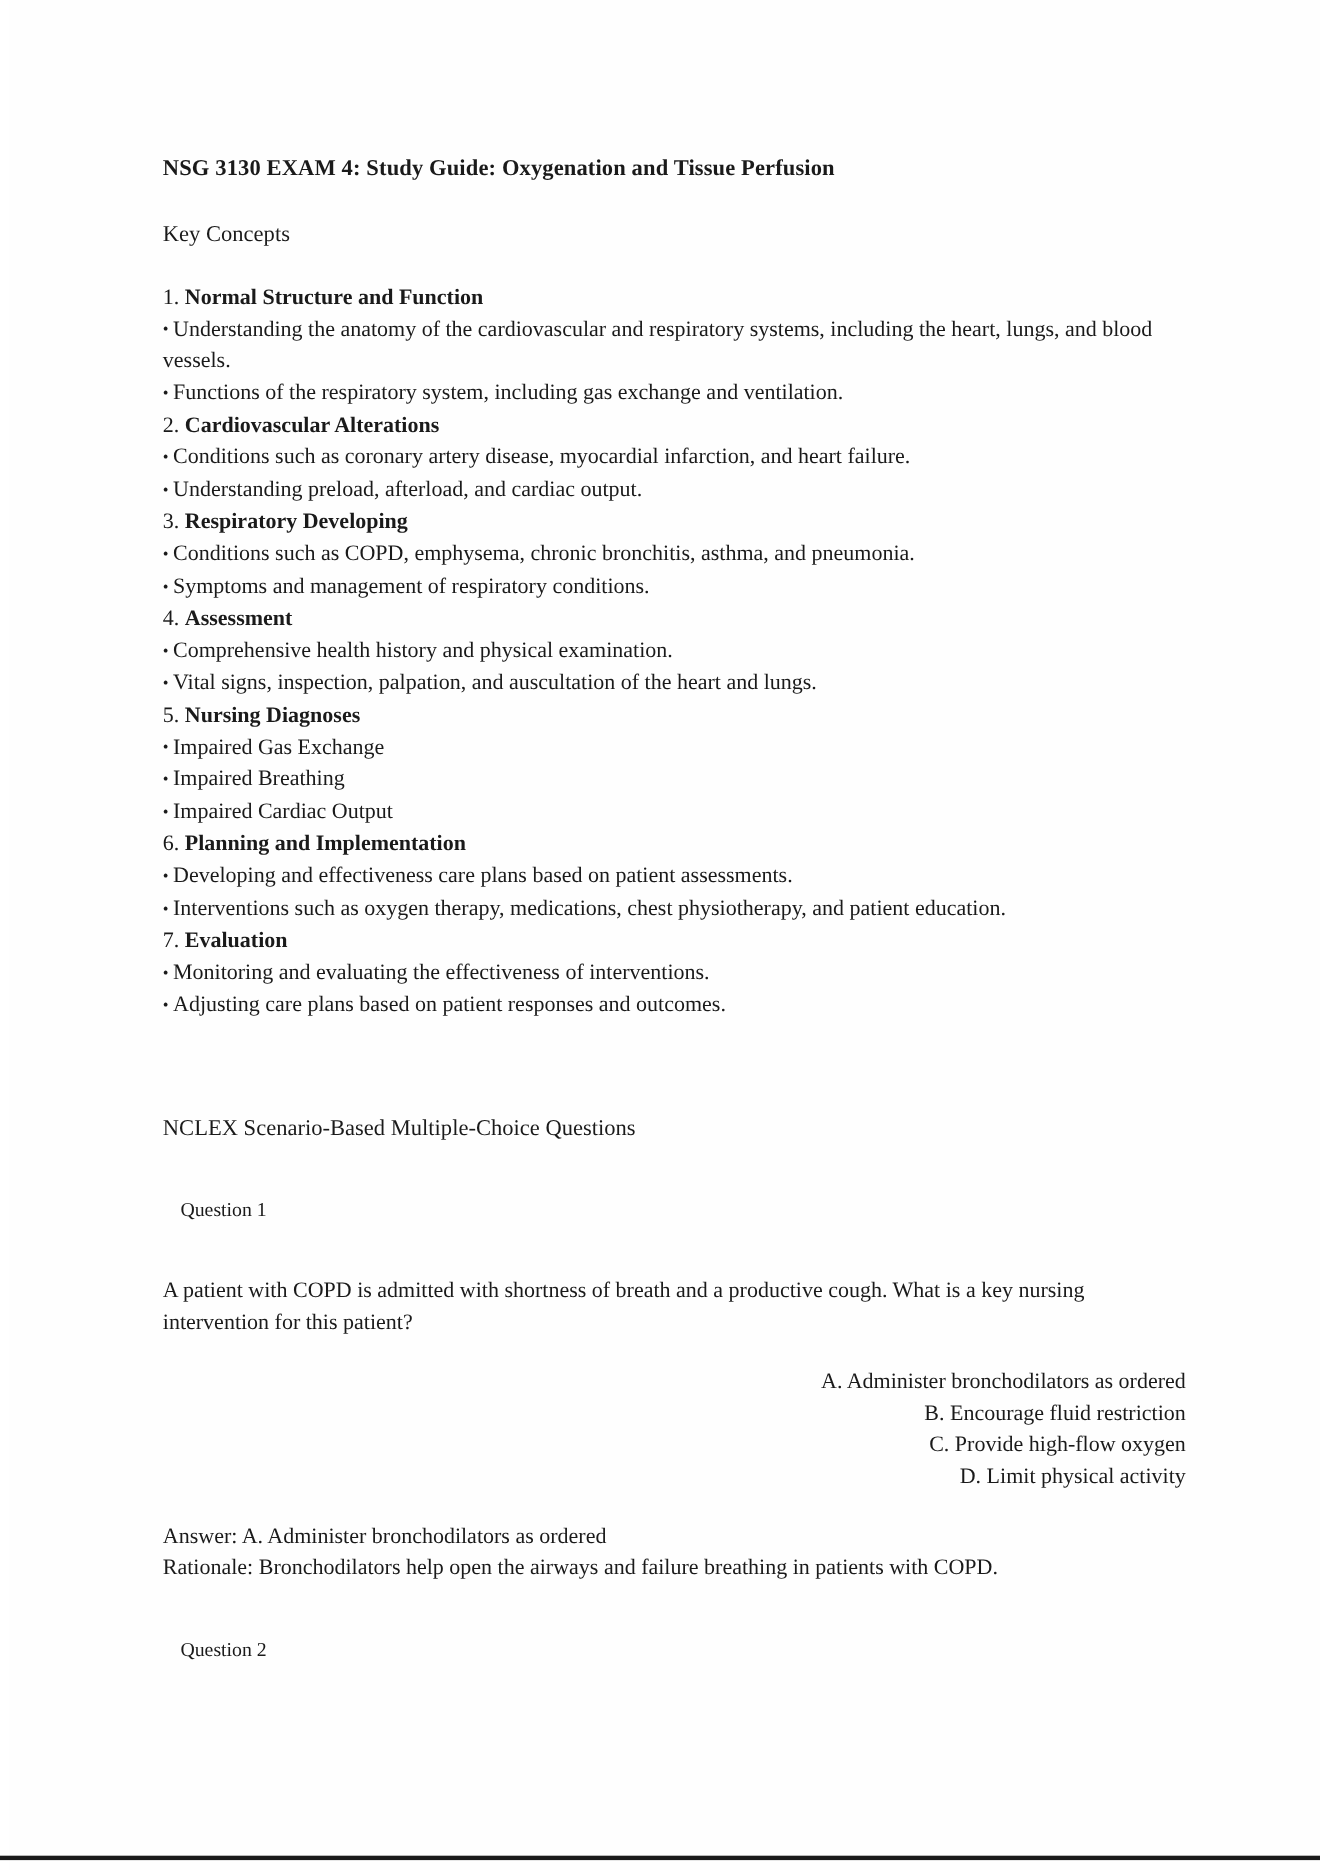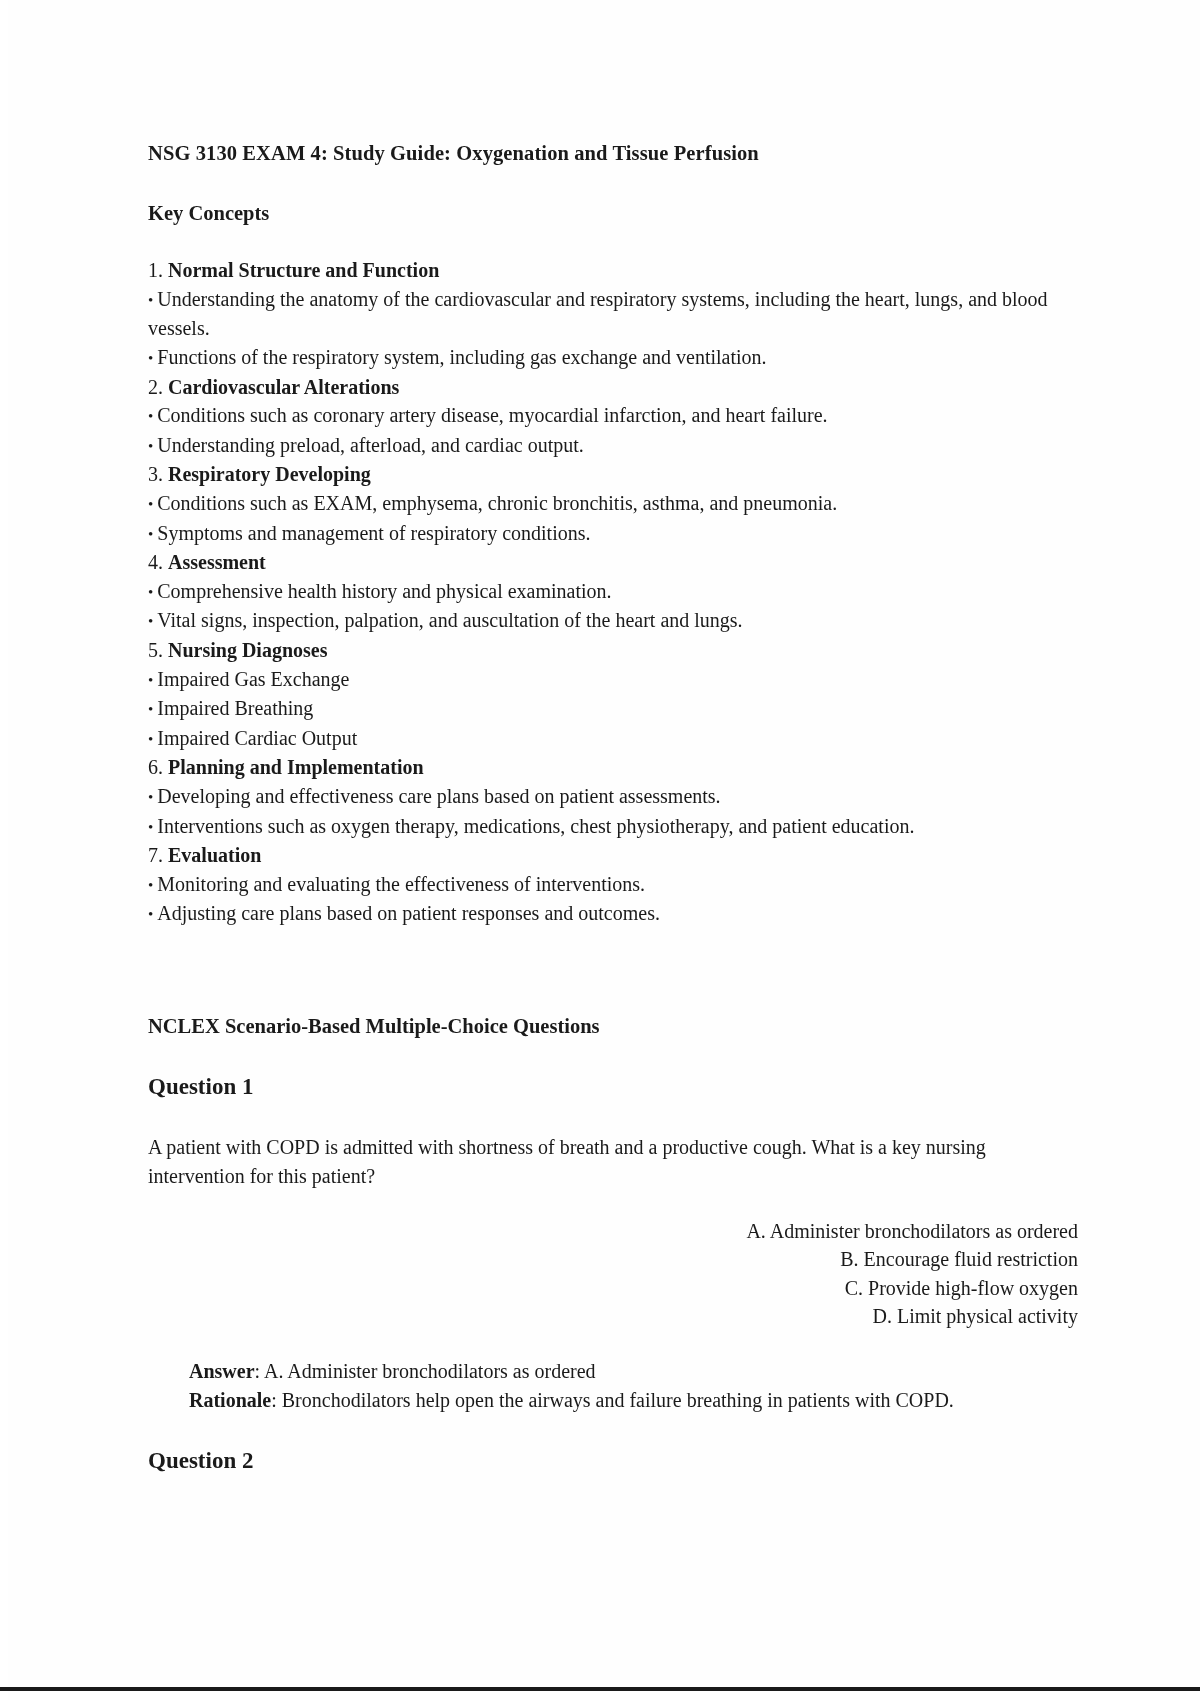--- a/index.html
+++ b/index.html
@@ -30,21 +30,21 @@
   }
   .doc-title {
     font-size: 20.5px;
     font-weight: bold;
     letter-spacing: 0.1px;
     margin: 0 0 0 0;
     line-height: 1.3;
   }
   .section-head {
     font-size: 20.5px;
-    font-weight: bold;
+    font-weight: normal;
     margin: 33px 0 0 0;
     line-height: 1.3;
   }
   .block-gap-1 { height: 30px; }
   .numbered {
     font-size: 20px;
     line-height: 28.6px;
     margin: 0;
   }
   .numbered .num {
@@ -65,44 +65,43 @@
     vertical-align: 1px;
     padding-right: 4px;
   }
   .bullet .txt {
     
   }
   .spacer-lg { height: 84px; }
   .spacer-md { height: 32px; }
   .spacer-sm { height: 26px; }
   .q-head {
-    font-size: 23px;
-    font-weight: bold;
-    margin: 0;
+    font-size: 18px;
+    font-weight: normal;
+    margin: 16px;
     line-height: 1.3;
   }
   .q-stem {
     font-size: 20px;
     line-height: 28.6px;
     margin: 0;
   }
   .choice {
     font-size: 20px;
     line-height: 28.6px;
     margin: 0;
     text-align: right;
   }
   .answer-line, .rationale-line {
     font-size: 20px;
     line-height: 28.6px;
     margin: 0;
   }
   .answer-line b, .rationale-line b {
-    font-weight: bold;
-    margin-left: 41px;
+    font-weight: normal;
   }
   .footer-rule {
     position: absolute;
     left: 0;
     top: 1687px;
     width: 1200px;
     height: 4px;
     background: #1a1a1a;
   }
   .paper-edge-left {
@@ -146,21 +145,21 @@
     </div>
     <div class="bullet">
       <span class="dot">•</span><span class="txt">Understanding preload, afterload, and cardiac output.</span>
     </div>
 
     <div class="numbered">
       <span class="num">3.</span>
       <span class="lbl">Respiratory Developing</span>
     </div>
     <div class="bullet">
-      <span class="dot">•</span><span class="txt">Conditions such as EXAM, emphysema, chronic bronchitis, asthma, and pneumonia.</span>
+      <span class="dot">•</span><span class="txt">Conditions such as COPD, emphysema, chronic bronchitis, asthma, and pneumonia.</span>
     </div>
     <div class="bullet">
       <span class="dot">•</span><span class="txt">Symptoms and management of respiratory conditions.</span>
     </div>
 
     <div class="numbered">
       <span class="num">4.</span>
       <span class="lbl">Assessment</span>
     </div>
     <div class="bullet">

